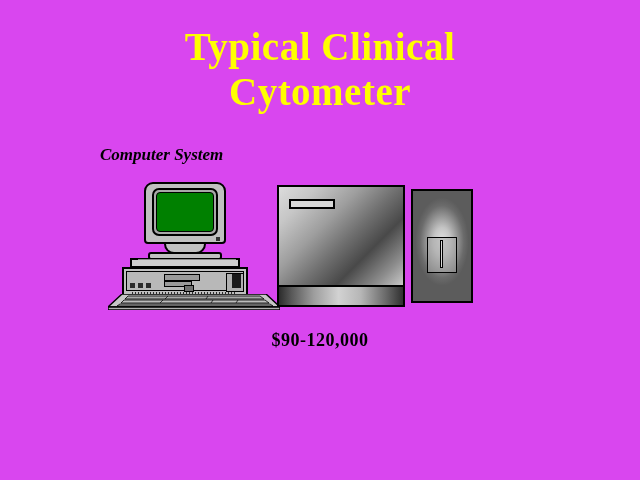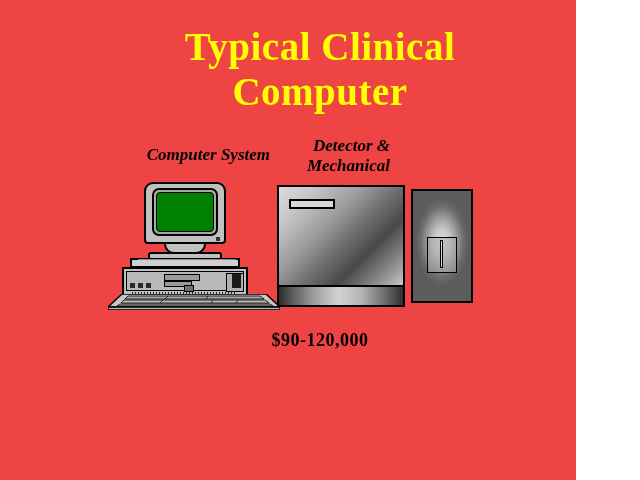--- a/index.html
+++ b/index.html
@@ -7,23 +7,23 @@
     padding: 0;
   }
   body {
     width: 640px;
     height: 480px;
     overflow: hidden;
     font-family: "Liberation Serif", "DejaVu Serif", serif;
   }
   #slide {
     position: relative;
-    width: 576px;
+    width: 640px;
     height: 480px;
-    background: #ef4444;
+    background: #d946ef;
   }
 
   
   #title {
     position: absolute;
     left: 0;
     top: 24px;
     width: 640px;
     text-align: center;
     color: #ffff00;
@@ -35,21 +35,21 @@
   #title .tline { display: block; }
 
   
   .seclabel {
     position: absolute;
     color: #000000;
     font-weight: bold;
     font-style: italic;
     font-size: 17px;
     line-height: 20px;
-    text-align: right;
+    text-align: left;
     white-space: nowrap;
   }
   #label-computer { left: 100px; top: 145px; width: 170px; }
   #label-detector { left: 282px; top: 136px; width: 108px; white-space: normal; }
   #label-fluidics { left: 400px; top: 145px; width: 86px; }
 
   
   #price {
     position: absolute;
     left: 0;
@@ -246,29 +246,25 @@
     box-sizing: border-box;
   }
 </style>
 </head>
 <body>
 
 <div id="slide">
 
   <div id="title">
     <span class="tline">Typical Clinical</span>
-    <span class="tline">Computer</span>
+    <span class="tline">Cytometer</span>
   </div>
 
   <div class="seclabel" id="label-computer">Computer System</div>
 
-  <div class="seclabel" id="label-detector">
-    <span>Detector &amp;</span><br>
-    <span>Mechanical</span>
-  </div>
 
 
   <div id="computer">
     <div class="mon-shell"></div>
     <div class="mon-inner"></div>
     <div class="mon-screen"></div>
     <div class="mon-led"></div>
     <div class="mon-stand"></div>
     <div class="mon-base"></div>
 

